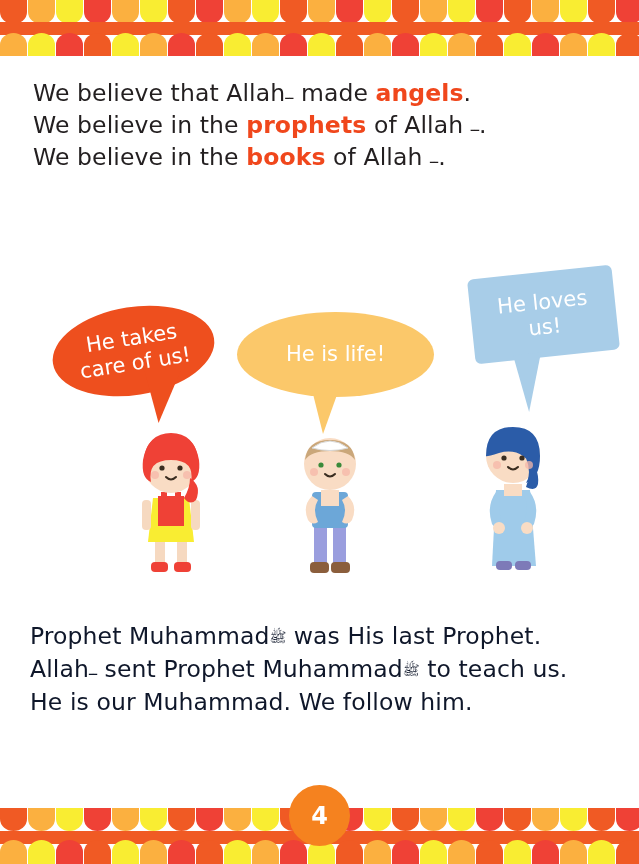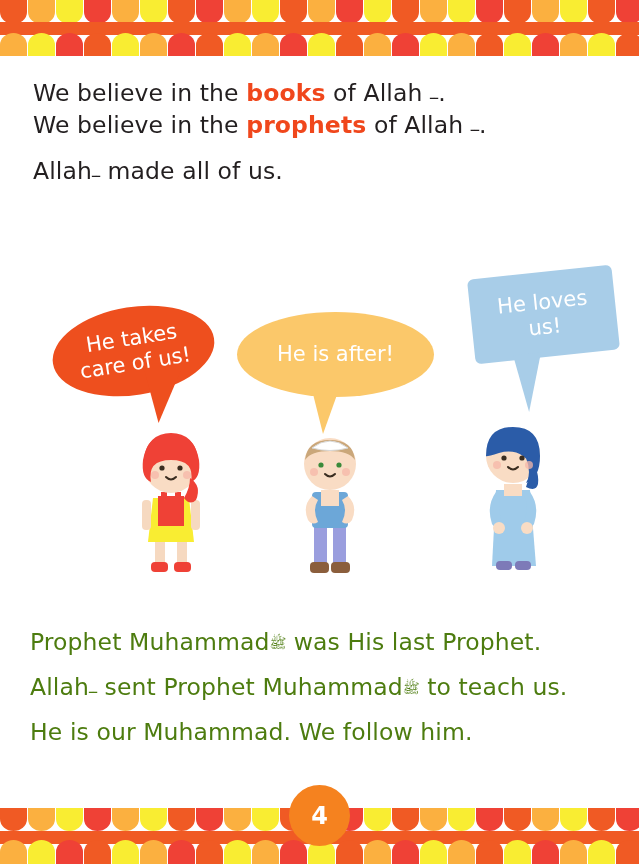--- a/index.html
+++ b/index.html
@@ -69,22 +69,22 @@
     color: #231f20;
     font-family: "DejaVu Sans", sans-serif;
     letter-spacing: 0.1px;
   }
   .page-text-bottom {
     position: absolute;
     left: 30px;
     top: 620px;
     width: 600px;
     font-size: 23.5px;
-    line-height: 44px;
-    color: #4d7c0f;
+    line-height: 32px;
+    color: #0f172a;
     letter-spacing: 0.1px;
   }
   .hl { color: #f0471c; font-weight: bold; }
   .arabic {
     font-family: "DejaVu Sans", sans-serif;
     font-size: 14px;
     vertical-align: 2px;
     letter-spacing: 0;
   }
   .spacer-line { height: 14px; }
@@ -234,39 +234,39 @@
       <div class="scallop" style="background: rgb(249, 237, 50);"></div>
       <div class="scallop" style="background: rgb(239, 65, 54);"></div>
       <div class="scallop" style="background: rgb(251, 176, 64);"></div>
       <div class="scallop" style="background: rgb(249, 237, 50);"></div>
       <div class="scallop" style="background: rgb(240, 90, 36);"></div>
     </div>
 </div>
 
 <div class="page-text-top">
   <div>
-    <span>We believe in the </span><span class="hl">books</span><span> of Allah </span><span class="arabic">ــ</span><span>.</span>
+    <span>We believe that Allah</span><span class="arabic">ــ</span><span> made </span><span class="hl">angels</span><span>.</span>
   </div>
   <div>
     <span>We believe in the </span><span class="hl">prophets</span><span> of Allah </span><span class="arabic">ــ</span><span>.</span>
   </div>
+  <div>
+    <span>We believe in the </span><span class="hl">books</span><span> of Allah </span><span class="arabic">ــ</span><span>.</span>
+  </div>
   <div class="spacer-line"></div>
-  <div>
-    <span>Allah</span><span class="arabic">ــ</span><span> made all of us.</span>
-  </div>
 </div>
 
 <div class="bubble bubble-orange">
   <div class="tail"></div>
   <span>He takes care of us!</span>
 </div>
 
 <div class="bubble bubble-yellow">
   <div class="tail"></div>
-  <span>He is after!</span>
+  <span>He is life!</span>
 </div>
 
 <div class="bubble bubble-blue">
   <div class="tail"></div>
   <span>He loves us!</span>
 </div>
 
 <svg class="char kid1" viewBox="0 0 86 150">
 
   <rect x="27" y="108" width="10" height="26" fill="#f6d9c0"></rect>

